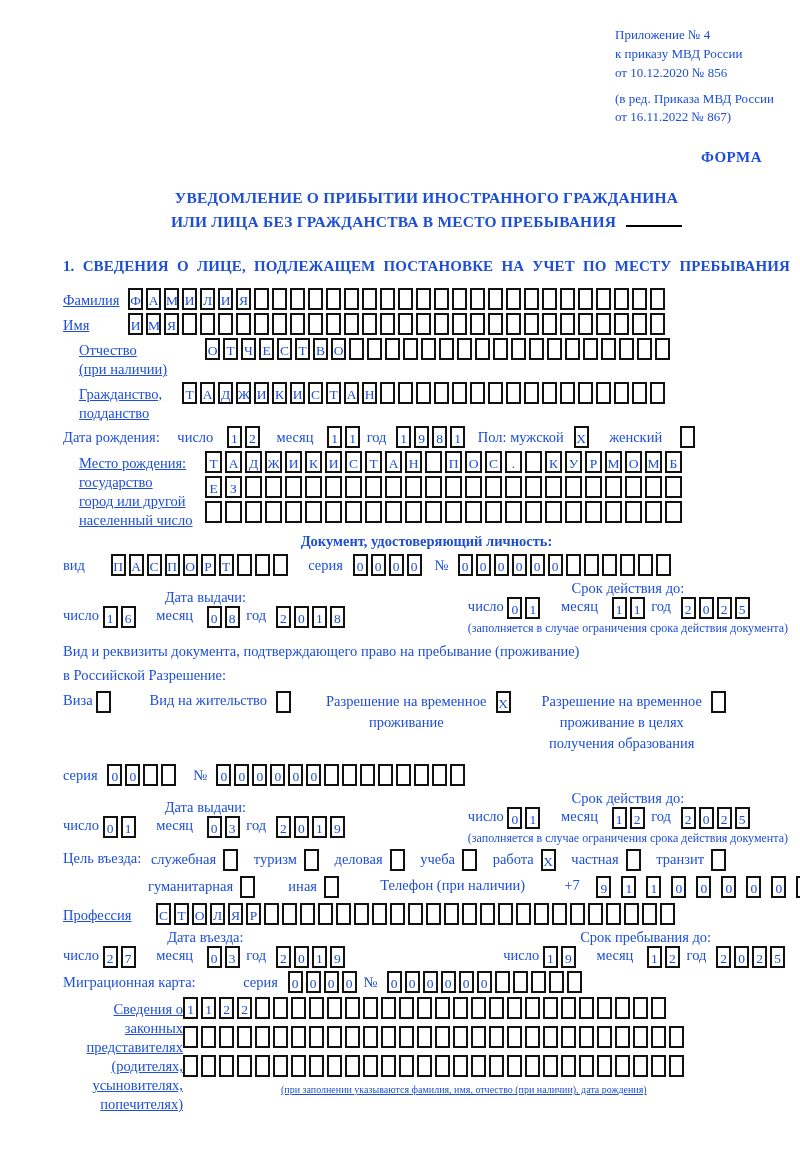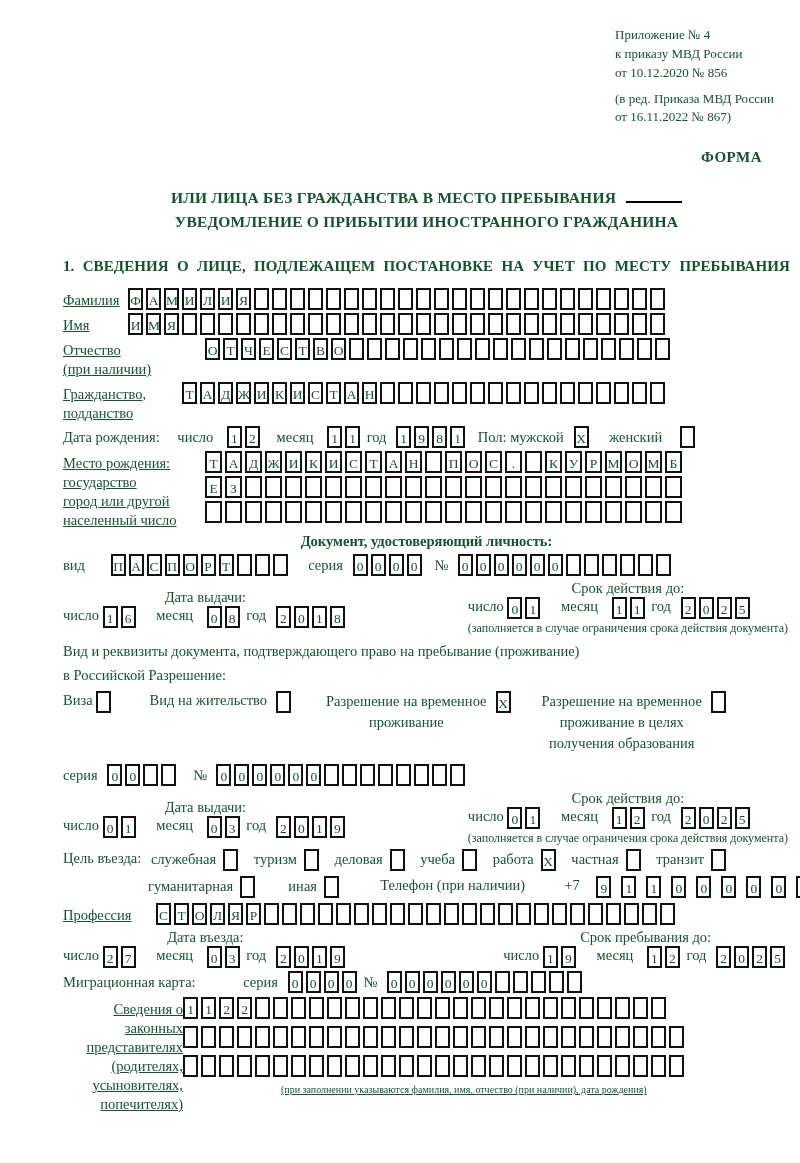--- a/index.html
+++ b/index.html
@@ -1,21 +1,21 @@
 <!DOCTYPE html>
 <html><head>
 <meta charset="utf-8">
 <style>
   * { box-sizing: border-box; }
   html,body { margin:0; padding:0; background:#fff; }
   .page {
     position: relative;
     width: 800px; height: 1163px;
     background: #fff;
-    color: #14532d;
+    color: #1d4ed8;
     font-family: "Liberation Serif", "DejaVu Serif", serif;
     font-size: 14.5px;
     padding: 26px 10px 8px 63px;
     overflow: hidden;
   }
 
   
   .appendix { margin-left: 552px; font-size: 13px; line-height: 1.45; }
   .appendix .apline { white-space: nowrap; }
   .appendix .apgap { margin-top: 7px; }
@@ -39,21 +39,21 @@
   }
   .cells-lg .cell { width: 17px; margin-right: 3px; }
 
   .frow { display: flex; align-items: flex-start; margin-bottom: 3px; text-decoration: underline; }
   .flabel { flex-shrink: 0; line-height: 19px; padding-top: 3px; }
   .w65  { width: 65px; }
   .w119 { width: 119px; }
   .w142 { width: 142px; }
   .w93  { width: 93px; }
   .w120 { width: 120px; text-align: right; }
-  .stack > div { line-height: 19px; }
+  .stack > div { line-height: 19px; margin-left: 16px; }
 
   .cellrows > .cells { display: block; margin-bottom: 3px; }
   .cellrows.gapped > .cells { margin-bottom: 7px; }
 
   .inlinerow { white-space: nowrap; margin-bottom: 3px; }
   .inlinerow .t { vertical-align: middle; }
   .sp6  { display:inline-block; width: 6px; }
   .sp10 { display:inline-block; width: 10px; }
   .sp14 { display:inline-block; width: 14px; }
   .sp22 { display:inline-block; width: 22px; }
@@ -90,22 +90,22 @@
     <div class="apline">Приложение № 4</div>
     <div class="apline">к приказу МВД России</div>
     <div class="apline">от 10.12.2020 № 856</div>
     <div class="apline apgap">(в ред. Приказа МВД России</div>
     <div class="apline">от 16.11.2022 № 867)</div>
   </div>
 
   <div class="forma">ФОРМА</div>
 
   <div class="title">
+    <div>УВЕДОМЛЕНИЕ О ПРИБЫТИИ ИНОСТРАННОГО ГРАЖДАНИНА</div>
     <div><span>ИЛИ ЛИЦА БЕЗ ГРАЖДАНСТВА В МЕСТО ПРЕБЫВАНИЯ</span><span class="blank-line"></span></div>
-    <div>УВЕДОМЛЕНИЕ О ПРИБЫТИИ ИНОСТРАННОГО ГРАЖДАНИНА</div>
   </div>
 
   <div class="sect-title">1. СВЕДЕНИЯ О ЛИЦЕ, ПОДЛЕЖАЩЕМ ПОСТАНОВКЕ НА УЧЕТ ПО МЕСТУ ПРЕБЫВАНИЯ</div>
 
   <div class="form">
 
     <div class="frow">
       <span class="flabel w65">Фамилия</span>
       <span class="cells"><span class="cell">Ф</span><span class="cell">А</span><span class="cell">М</span><span class="cell">И</span><span class="cell">Л</span><span class="cell">И</span><span class="cell">Я</span><span class="cell"></span><span class="cell"></span><span class="cell"></span><span class="cell"></span><span class="cell"></span><span class="cell"></span><span class="cell"></span><span class="cell"></span><span class="cell"></span><span class="cell"></span><span class="cell"></span><span class="cell"></span><span class="cell"></span><span class="cell"></span><span class="cell"></span><span class="cell"></span><span class="cell"></span><span class="cell"></span><span class="cell"></span><span class="cell"></span><span class="cell"></span><span class="cell"></span><span class="cell"></span></span>
     </div>

